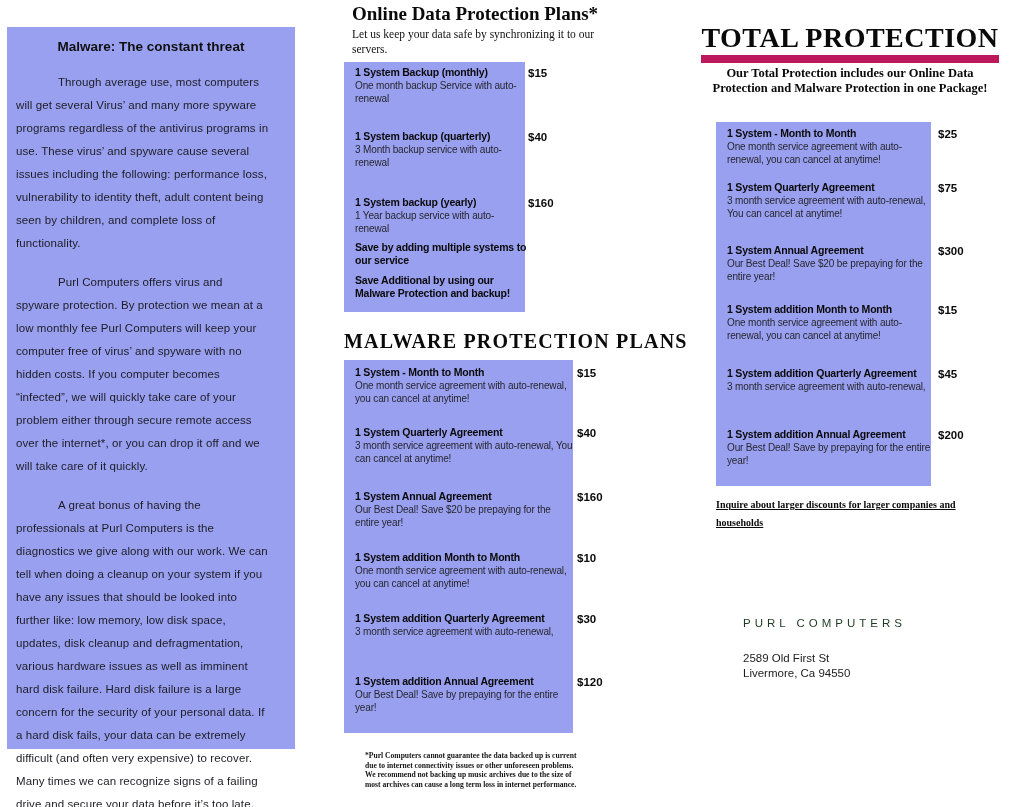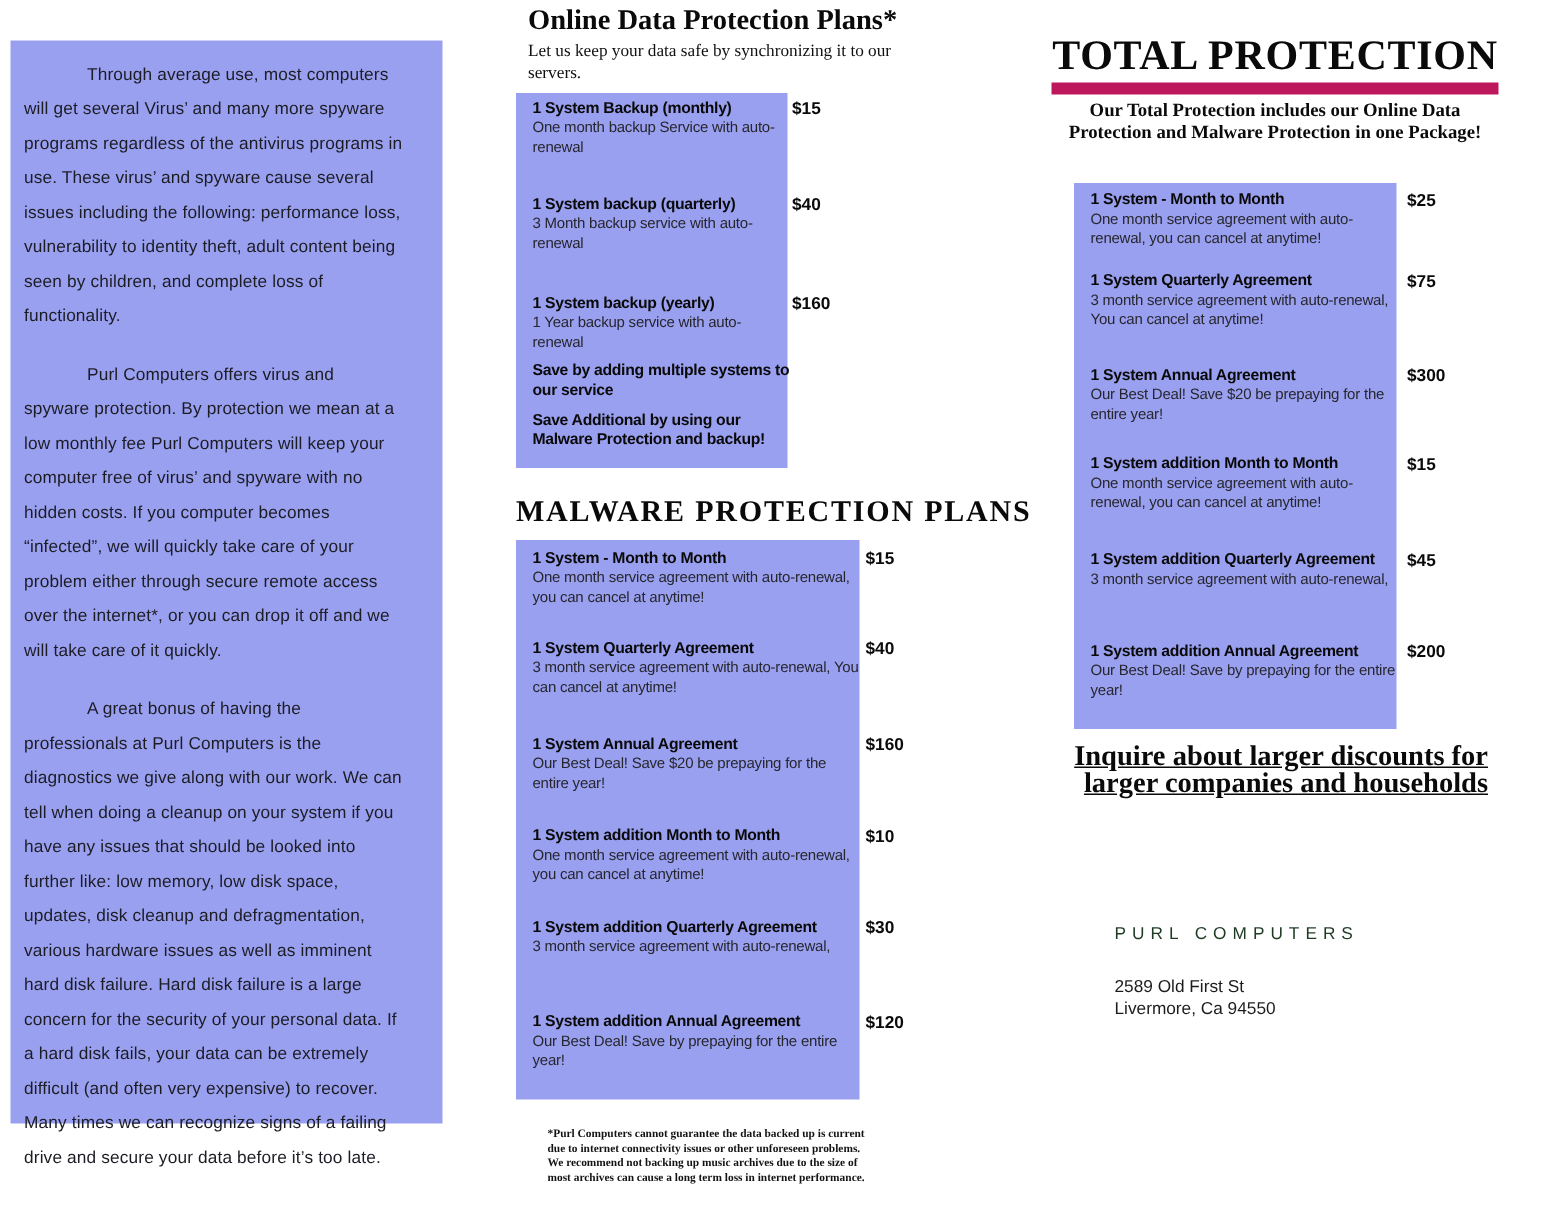--- a/index.html
+++ b/index.html
@@ -13,21 +13,21 @@
 
   
   .odp-title{left:352px;top:3px;font-family:"Liberation Serif",serif;font-weight:bold;font-size:19px;color:#0a0a0a;}
   .odp-sub{left:352px;top:27px;width:250px;font-family:"Liberation Serif",serif;font-size:11.5px;line-height:15px;color:#111;}
   .mpp-title{left:344px;top:330px;font-family:"Liberation Serif",serif;font-weight:bold;font-size:20px;letter-spacing:1.2px;color:#0a0a0a;}
 
   
   .tp-title-wrap{left:700px;top:22px;width:300px;text-align:center;}
   .tp-title{display:inline-block;font-family:"Liberation Serif",serif;font-weight:bold;font-size:28px;color:#0a0a0a;border-bottom:8px solid #be185d;padding-bottom:1px;letter-spacing:0.5px;}
   .tp-intro{left:712px;top:66px;width:276px;text-align:center;font-family:"Liberation Serif",serif;font-weight:bold;font-size:12.5px;line-height:14.5px;color:#0a0a0a;}
-  .inquire{left:716px;top:496px;width:276px;font-family:"Liberation Serif",serif;font-weight:bold;font-size:19px;line-height:18px;text-decoration:underline;color:#0a0a0a;text-align:right;}
+  .inquire{left:716px;top:496px;width:276px;font-family:"Liberation Serif",serif;font-weight:bold;font-size:10px;line-height:18px;text-decoration:underline;color:#0a0a0a;}
 
   
   .section{position:absolute;}
   .panel-bg{position:absolute;left:0;top:0;background:#9aa0f0;}
   .s1{left:344px;top:62px;width:245px;height:250px;}
   .s1 .panel-bg{width:181px;height:250px;}
   .s2{left:344px;top:360px;width:295px;height:373px;}
   .s2 .panel-bg{width:229px;height:373px;}
   .s3{left:716px;top:122px;width:275px;height:364px;}
   .s3 .panel-bg{width:215px;height:364px;}
@@ -51,20 +51,21 @@
   
   .contact{left:743px;top:617px;font-size:11.5px;color:#1c1c1c;}
   .company{letter-spacing:4px;color:#1d3a22;font-size:11.5px;}
   .addr{margin-top:22px;line-height:14.5px;}
   .phones{margin-top:13px;line-height:14.6px;}
 </style>
 </head>
 <body>
 
 <div class="abs left-panel">
+  <div class="left-title">Malware: The constant threat</div>
   <p class="left-par">Through average use, most computers will get several Virus’ and many more spyware programs regardless of the antivirus programs in use.  These virus’ and spyware cause several issues including the following: performance loss, vulnerability to identity theft, adult content being seen by children, and complete loss of functionality.</p>
   <p class="left-par">Purl Computers offers virus and spyware protection. By protection we mean at a low monthly fee Purl Computers will keep your computer free of virus’ and spyware with no hidden costs.  If you computer becomes “infected”, we will quickly take care of your problem either through secure remote access over the internet*, or you can drop it off and we will take care of it quickly.</p>
   <p class="left-par">A great bonus of having the professionals at Purl Computers is the diagnostics we give along with our work.  We can tell when doing a cleanup on your system if you have any issues that should be looked into further like: low memory, low disk space, updates,  disk cleanup and defragmentation, various hardware issues as well as imminent hard disk failure. Hard disk failure is a large concern for the security of your personal data.  If a hard disk fails, your data can be extremely difficult (and often very expensive) to recover.  Many times we can recognize signs of a failing drive and secure your data before it’s too late.</p>
 </div>
 
 <div class="abs odp-title">Online Data Protection Plans*</div>
 <div class="abs odp-sub">Let us keep your data safe by synchronizing it to our servers.</div>
 
 <div class="section s1">
   <div class="panel-bg"></div>

